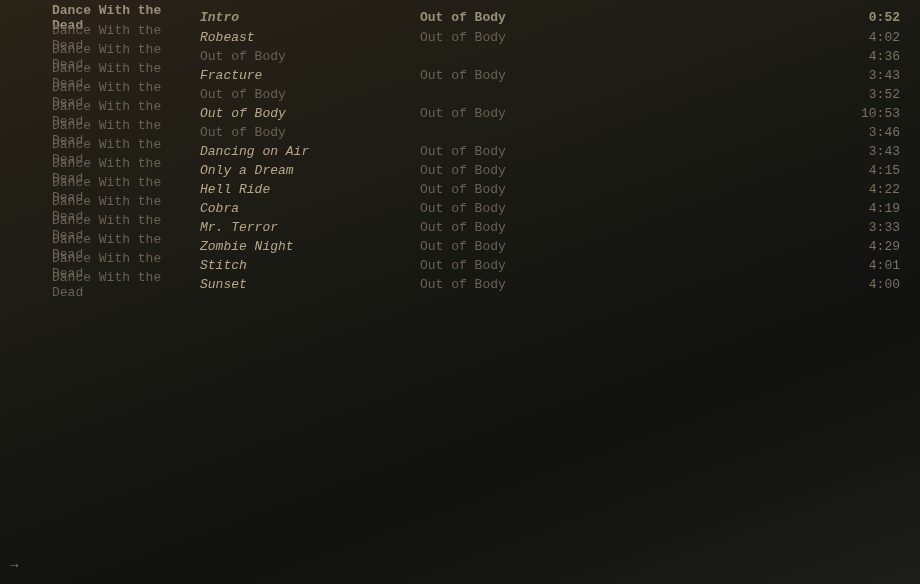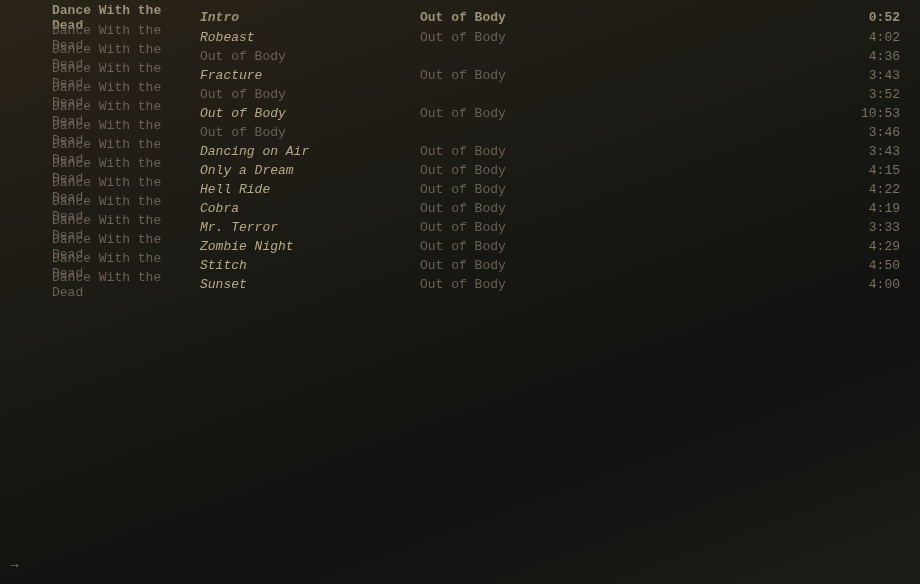--- a/index.html
+++ b/index.html
@@ -165,21 +165,21 @@
     <div class="track-row">
       <span class="col-artist">Dance With the Dead</span>
       <span class="col-title">Zombie Night</span>
       <span class="col-album">Out of Body</span>
       <span class="col-duration">4:29</span>
     </div>
     <div class="track-row">
       <span class="col-artist">Dance With the Dead</span>
       <span class="col-title">Stitch</span>
       <span class="col-album">Out of Body</span>
-      <span class="col-duration">4:50</span>
+      <span class="col-duration">4:01</span>
     </div>
     <div class="track-row">
       <span class="col-artist">Dance With the Dead</span>
       <span class="col-title">Sunset</span>
       <span class="col-album">Out of Body</span>
       <span class="col-duration">4:00</span>
     </div>
   </div>
 
 <span class="arrow-indicator">→</span>

